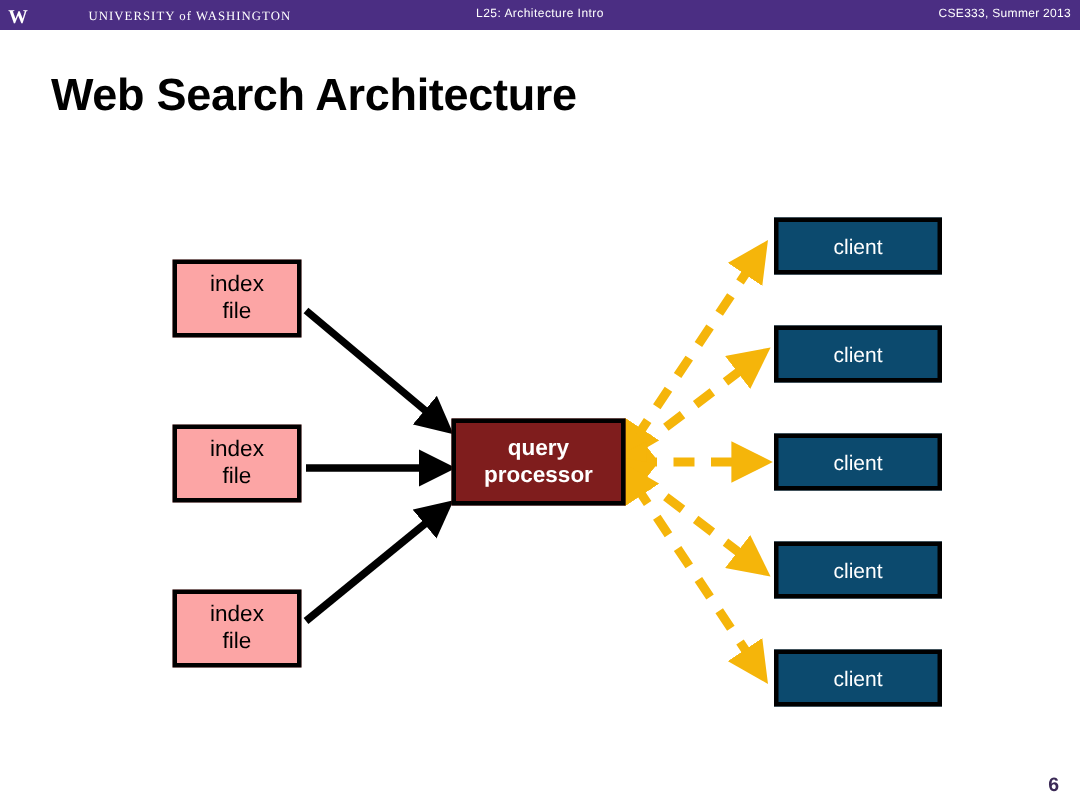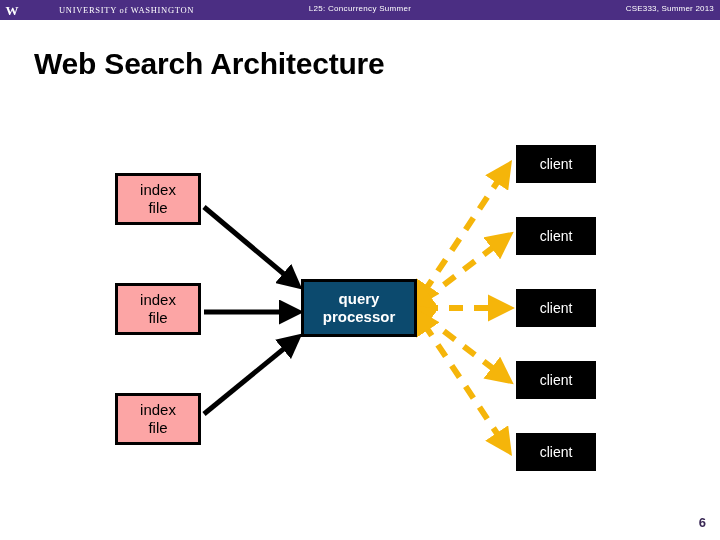--- a/index.html
+++ b/index.html
@@ -115,32 +115,32 @@
     line-height: 1.18;
   }
   .node-index {
     background: #fca5a5;
     color: #000000;
     font-size: 15px;
     width: 86px;
     height: 52px;
   }
   .node-query {
-    background: #0c4a6e;
+    background: #7f1d1d;
     color: #ffffff;
     font-size: 15px;
     font-weight: bold;
     width: 116px;
     height: 58px;
   }
   .node-client {
-    background: #000000;
+    background: #0c4a6e;
     color: #ffffff;
     font-size: 14px;
-    width: 80px;
+    width: 112px;
     height: 38px;
   }
 
   
   #page-number {
     position: absolute;
     right: 14px;
     bottom: 10px;
     font-size: 13px;
     color: #3b2a56;
@@ -150,21 +150,21 @@
 </head>
 <body>
 
 <div id="slide">
 
   <div id="header-bar">
     <div id="uw-logo">
       <div id="uw-w-mark">W</div>
       <div id="uw-wordmark">UNIVERSITY of WASHINGTON</div>
     </div>
-    <div id="header-center">L25:  Concurrency Summer</div>
+    <div id="header-center">L25:  Architecture Intro</div>
     <div id="header-right">CSE333, Summer 2013</div>
   </div>
 
   <div id="slide-title">Web Search Architecture</div>
 
   <div id="diagram">
 
     <svg id="arrow-layer" viewBox="0 0 720 540" width="720" height="540" xmlns="http://www.w3.org/2000/svg">
       <defs>
         <marker id="blk-head" markerWidth="5" markerHeight="5" refX="3.6" refY="2.5" orient="auto" markerUnits="strokeWidth">

